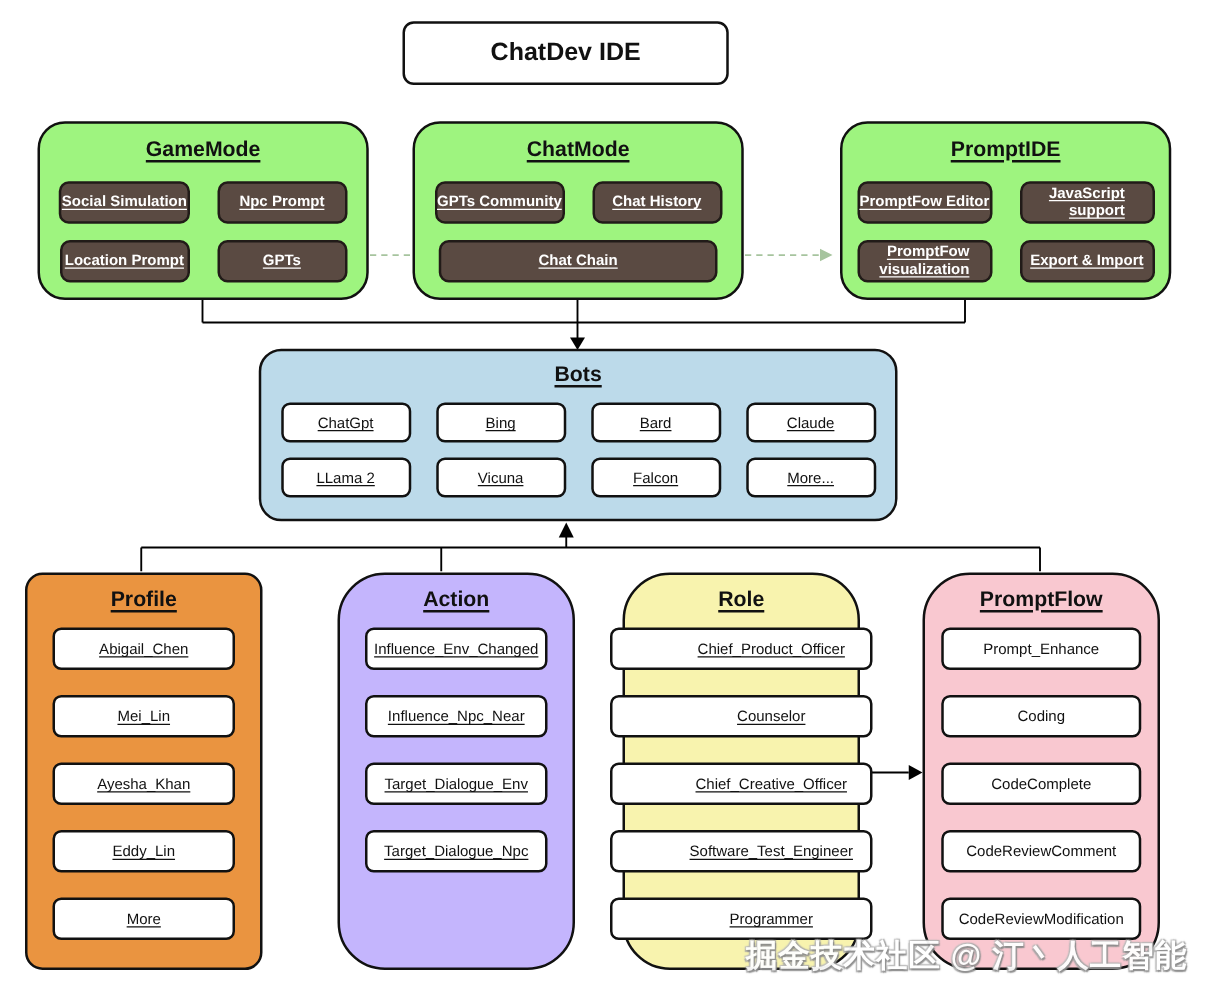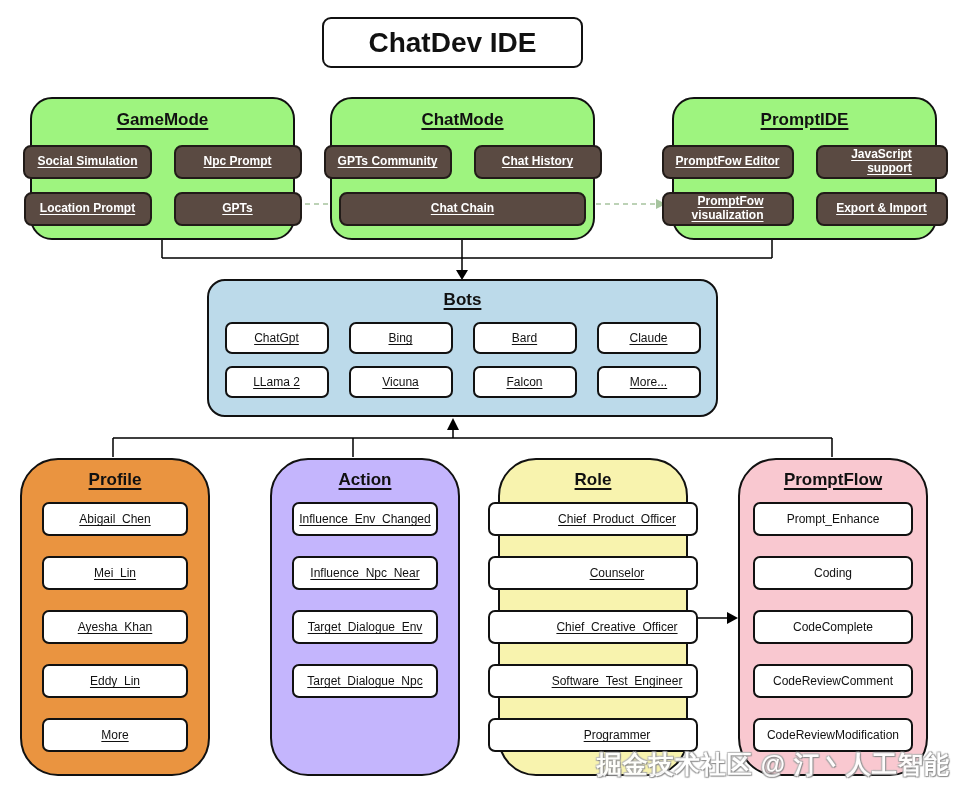--- a/index.html
+++ b/index.html
@@ -3,51 +3,51 @@
 <meta charset="utf-8">
 <style>
   html,body{margin:0;padding:0;background:#ffffff;}
   body{width:972px;height:791px;position:relative;overflow:hidden;
        font-family:"Liberation Sans","DejaVu Sans",sans-serif;color:#111;}
   .abs{position:absolute;box-sizing:border-box;}
 
   
   .title-box{left:322px;top:17px;width:261px;height:51px;background:#fff;
     border:2px solid #111;border-radius:9px;display:flex;align-items:center;justify-content:center;}
-  .title-box span{font-size:28px;font-weight:bold;}
+  .title-box span{font-size:20px;font-weight:bold;}
 
   
   .panel{border:2px solid #111;display:flex;flex-direction:column;align-items:center;}
   .panel h2{margin:11px 0 15px;font-size:17px;font-weight:bold;
     text-decoration:underline;text-decoration-thickness:2px;text-underline-offset:3px;}
 
   
   .green{background:#9ef47f;border-radius:22px;width:265px;height:143px;top:97px;}
   .grow{display:flex;justify-content:center;gap:22px;margin-bottom:13px;}
   .gbtn{background:#5a4a42;border:2px solid #211b18;border-radius:8px;color:#fff;
-    min-width:100px;min-height:28px;padding:1px 12px;display:flex;align-items:center;justify-content:center;
+    min-width:100px;min-height:28px;padding:1px 0;display:flex;align-items:center;justify-content:center;
     font-size:12px;font-weight:bold;text-decoration:underline;text-underline-offset:2px;
     white-space:pre;text-align:center;line-height:1.15;cursor:pointer;}
   .gbtn.wide{min-width:219px;}
   .gbtn.slim{min-width:104px;text-align:right;}
 
   
   .bots{left:207px;top:279px;width:511px;height:138px;background:#bcdaea;border-radius:18px;}
   .bots h2{margin:9px 0 12px;}
   .brow{display:flex;justify-content:center;gap:20px;margin-bottom:12px;}
   .wbtn{background:#fff;border:2px solid #111;border-radius:7px;color:#111;
     width:100px;height:28px;display:flex;align-items:center;justify-content:center;
     font-size:12px;text-decoration:underline;text-underline-offset:2px;white-space:pre;cursor:pointer;}
 
   
   .low{top:458px;width:190px;height:318px;border-radius:38px;}
   .low h2{margin:10px 0 12px;}
   .low .col{display:flex;flex-direction:column;align-items:center;gap:20px;}
   .low .wbtn{height:30px;}
-  .profile{left:20px;background:#ea9440;}
+  .profile{left:20px;background:#ea9440;border-radius:14px;}
   .action{left:270px;background:#c4b5fd;}
   .role{left:498px;background:#f8f3ae;}
   .pflow{left:738px;background:#f9c8d0;}
   .profile .wbtn,.action .wbtn{width:142px;}
   .role .wbtn{width:158px;padding-left:48px;}
   .pflow .wbtn{width:156px;text-decoration:none;}
 
   
   svg.wires{position:absolute;left:0;top:0;width:972px;height:791px;pointer-events:none;}
 

